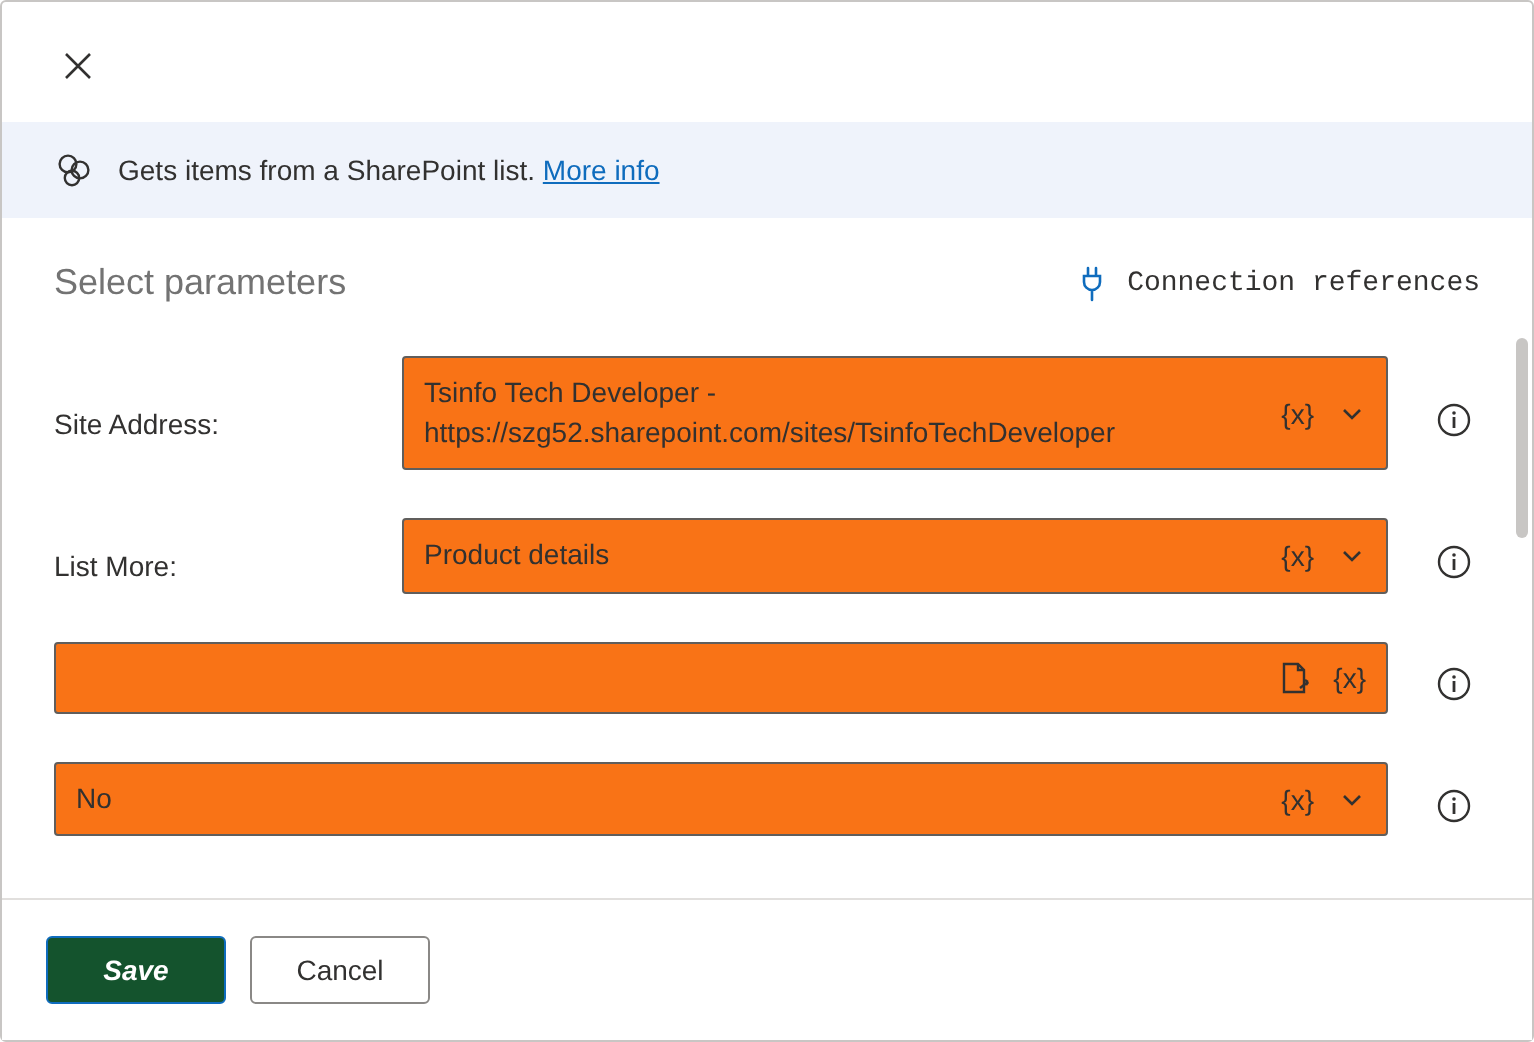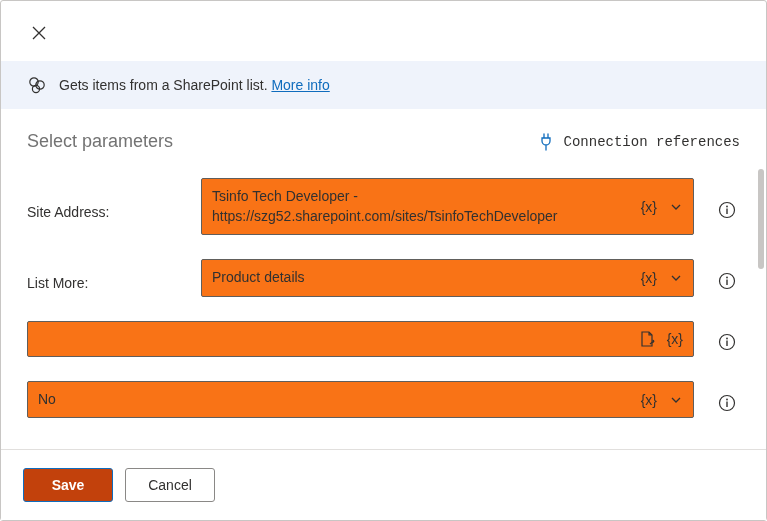--- a/index.html
+++ b/index.html
@@ -168,24 +168,25 @@
     align-items: center;
     justify-content: center;
     gap: 8px;
   }
   .btn-secondary {
     background: #fff;
     border: 1px solid #8a8886;
     color: #323130;
   }
   .btn-primary {
-    background: #c2410c;
+    background: #14532d;
     border: 1px solid #0f6cbd;
     color: #fff;
     font-weight: 600;
+    font-style: italic;
   }
   .footer-right {
     display: flex;
     gap: 12px;
   }
   .scrollbar-track {
     position: absolute;
     right: 2px;
     top: 60px;
     width: 6px;

